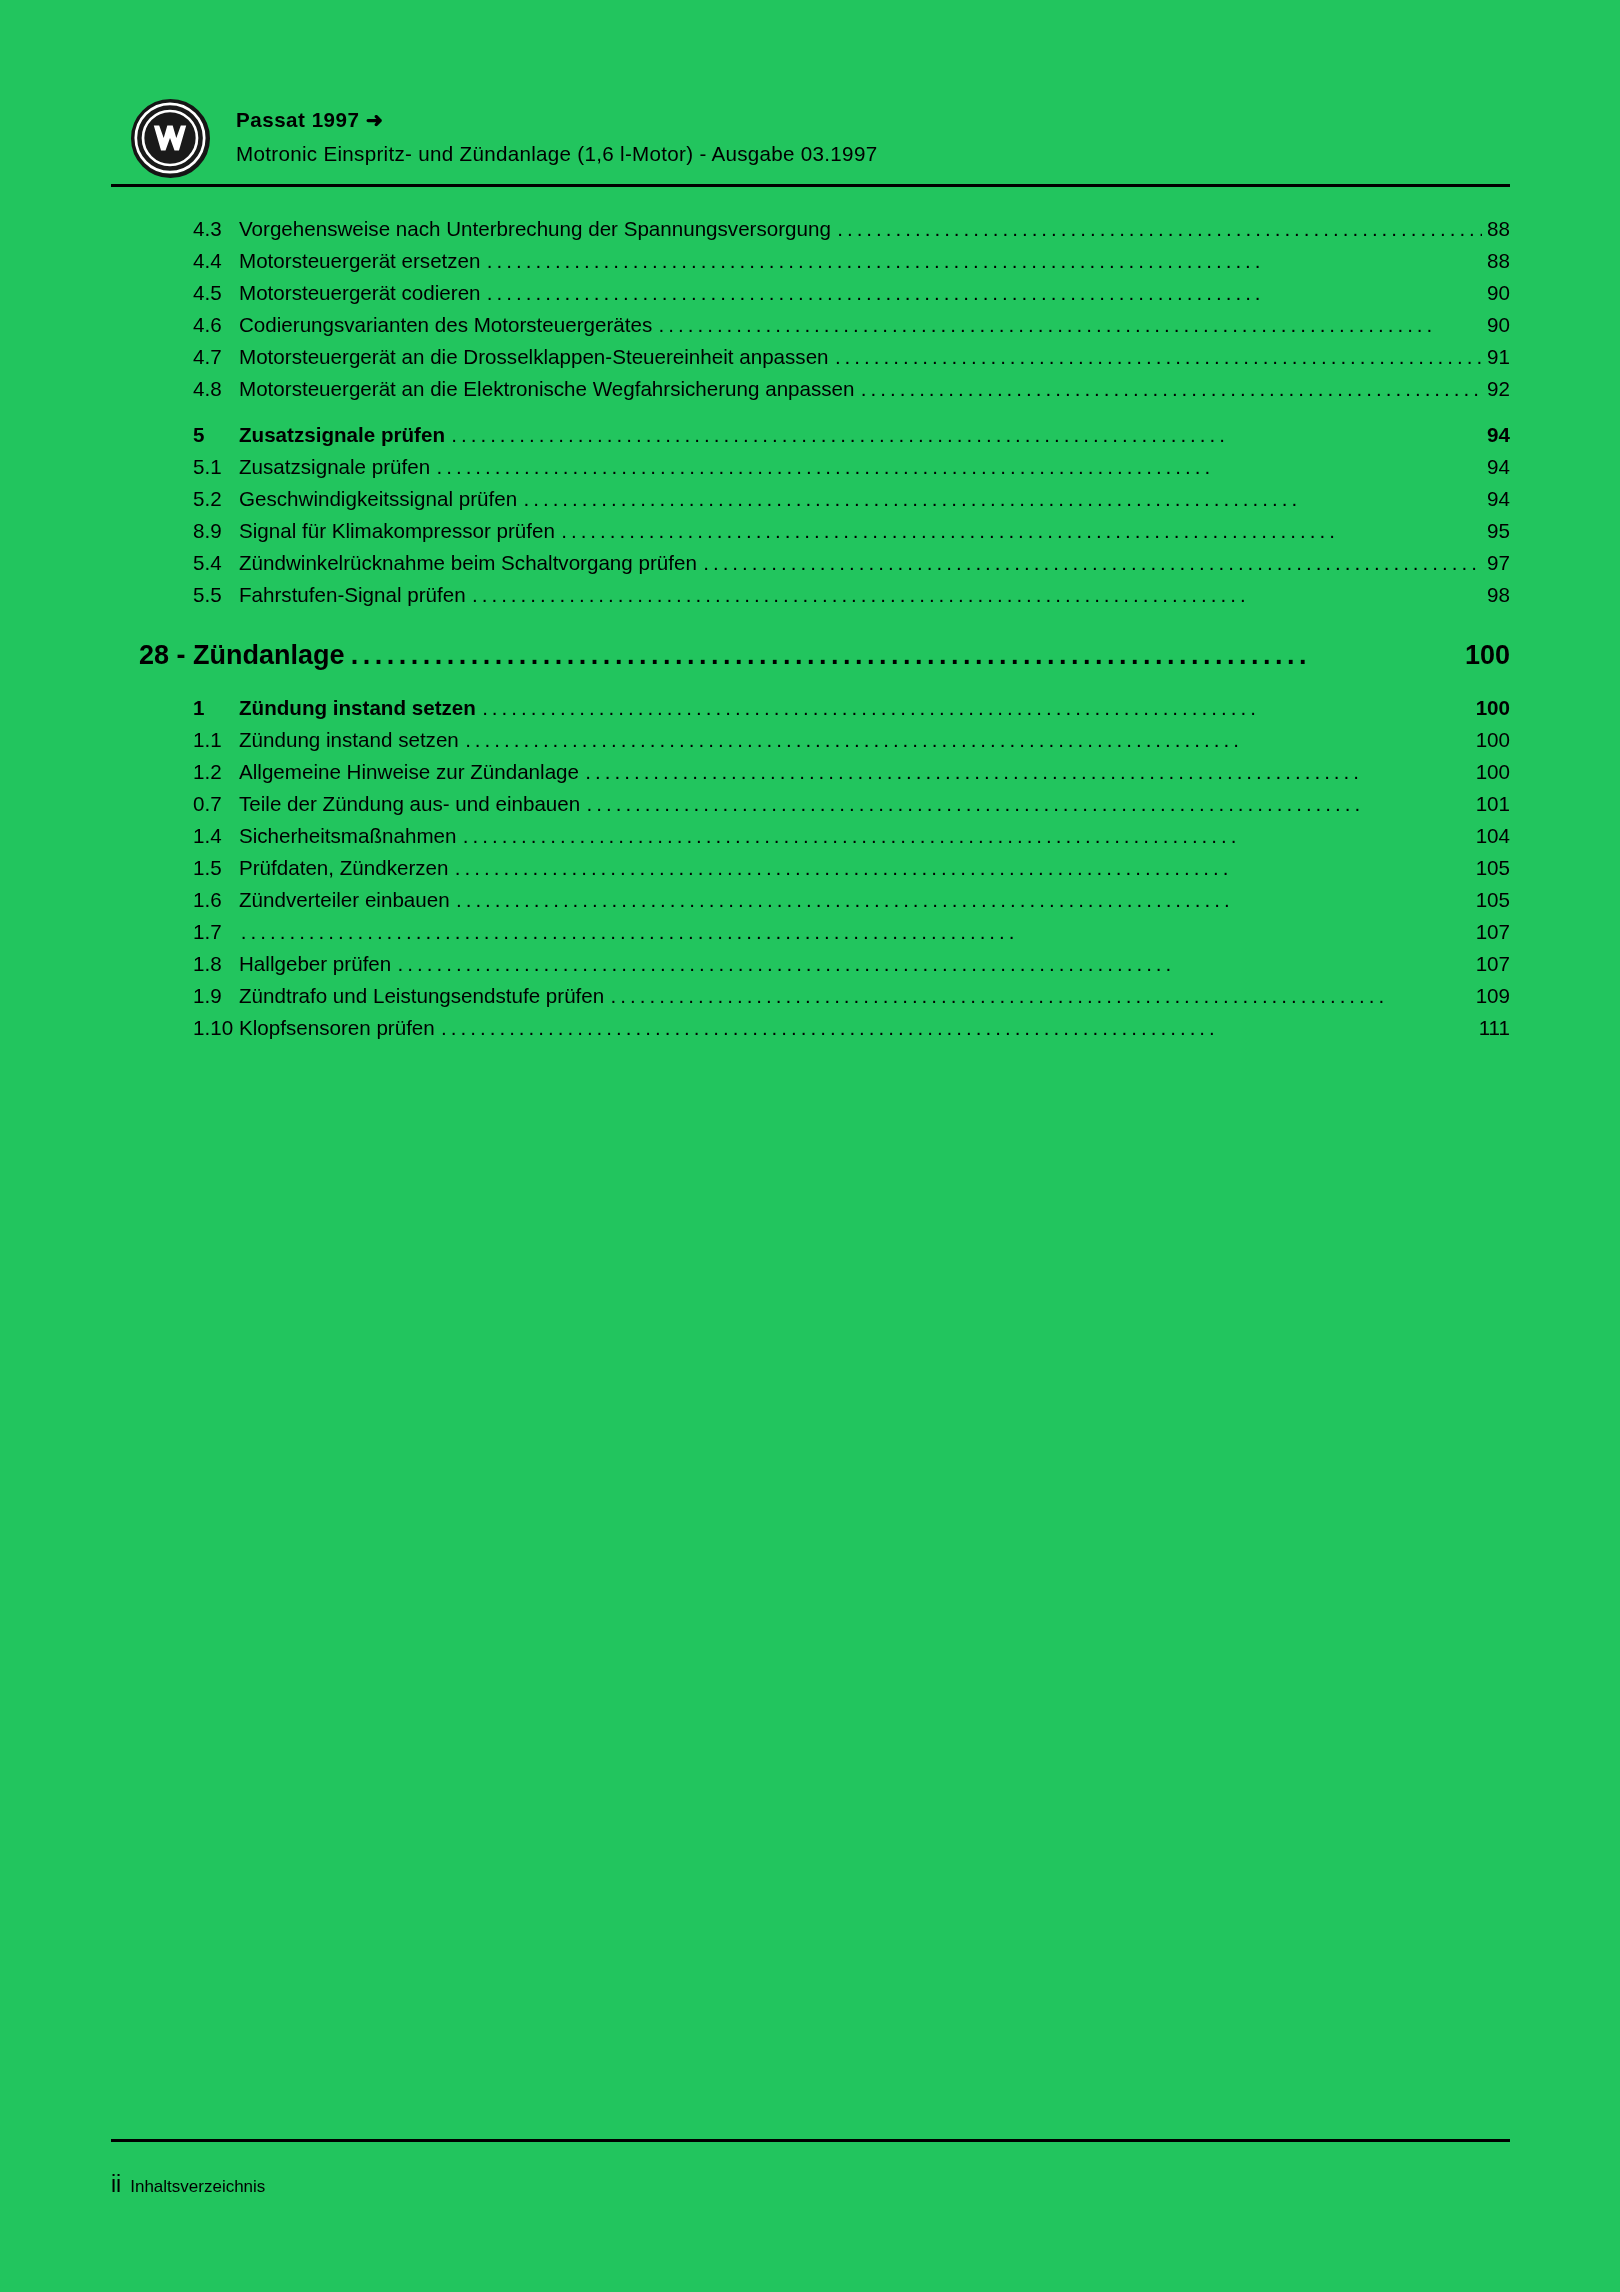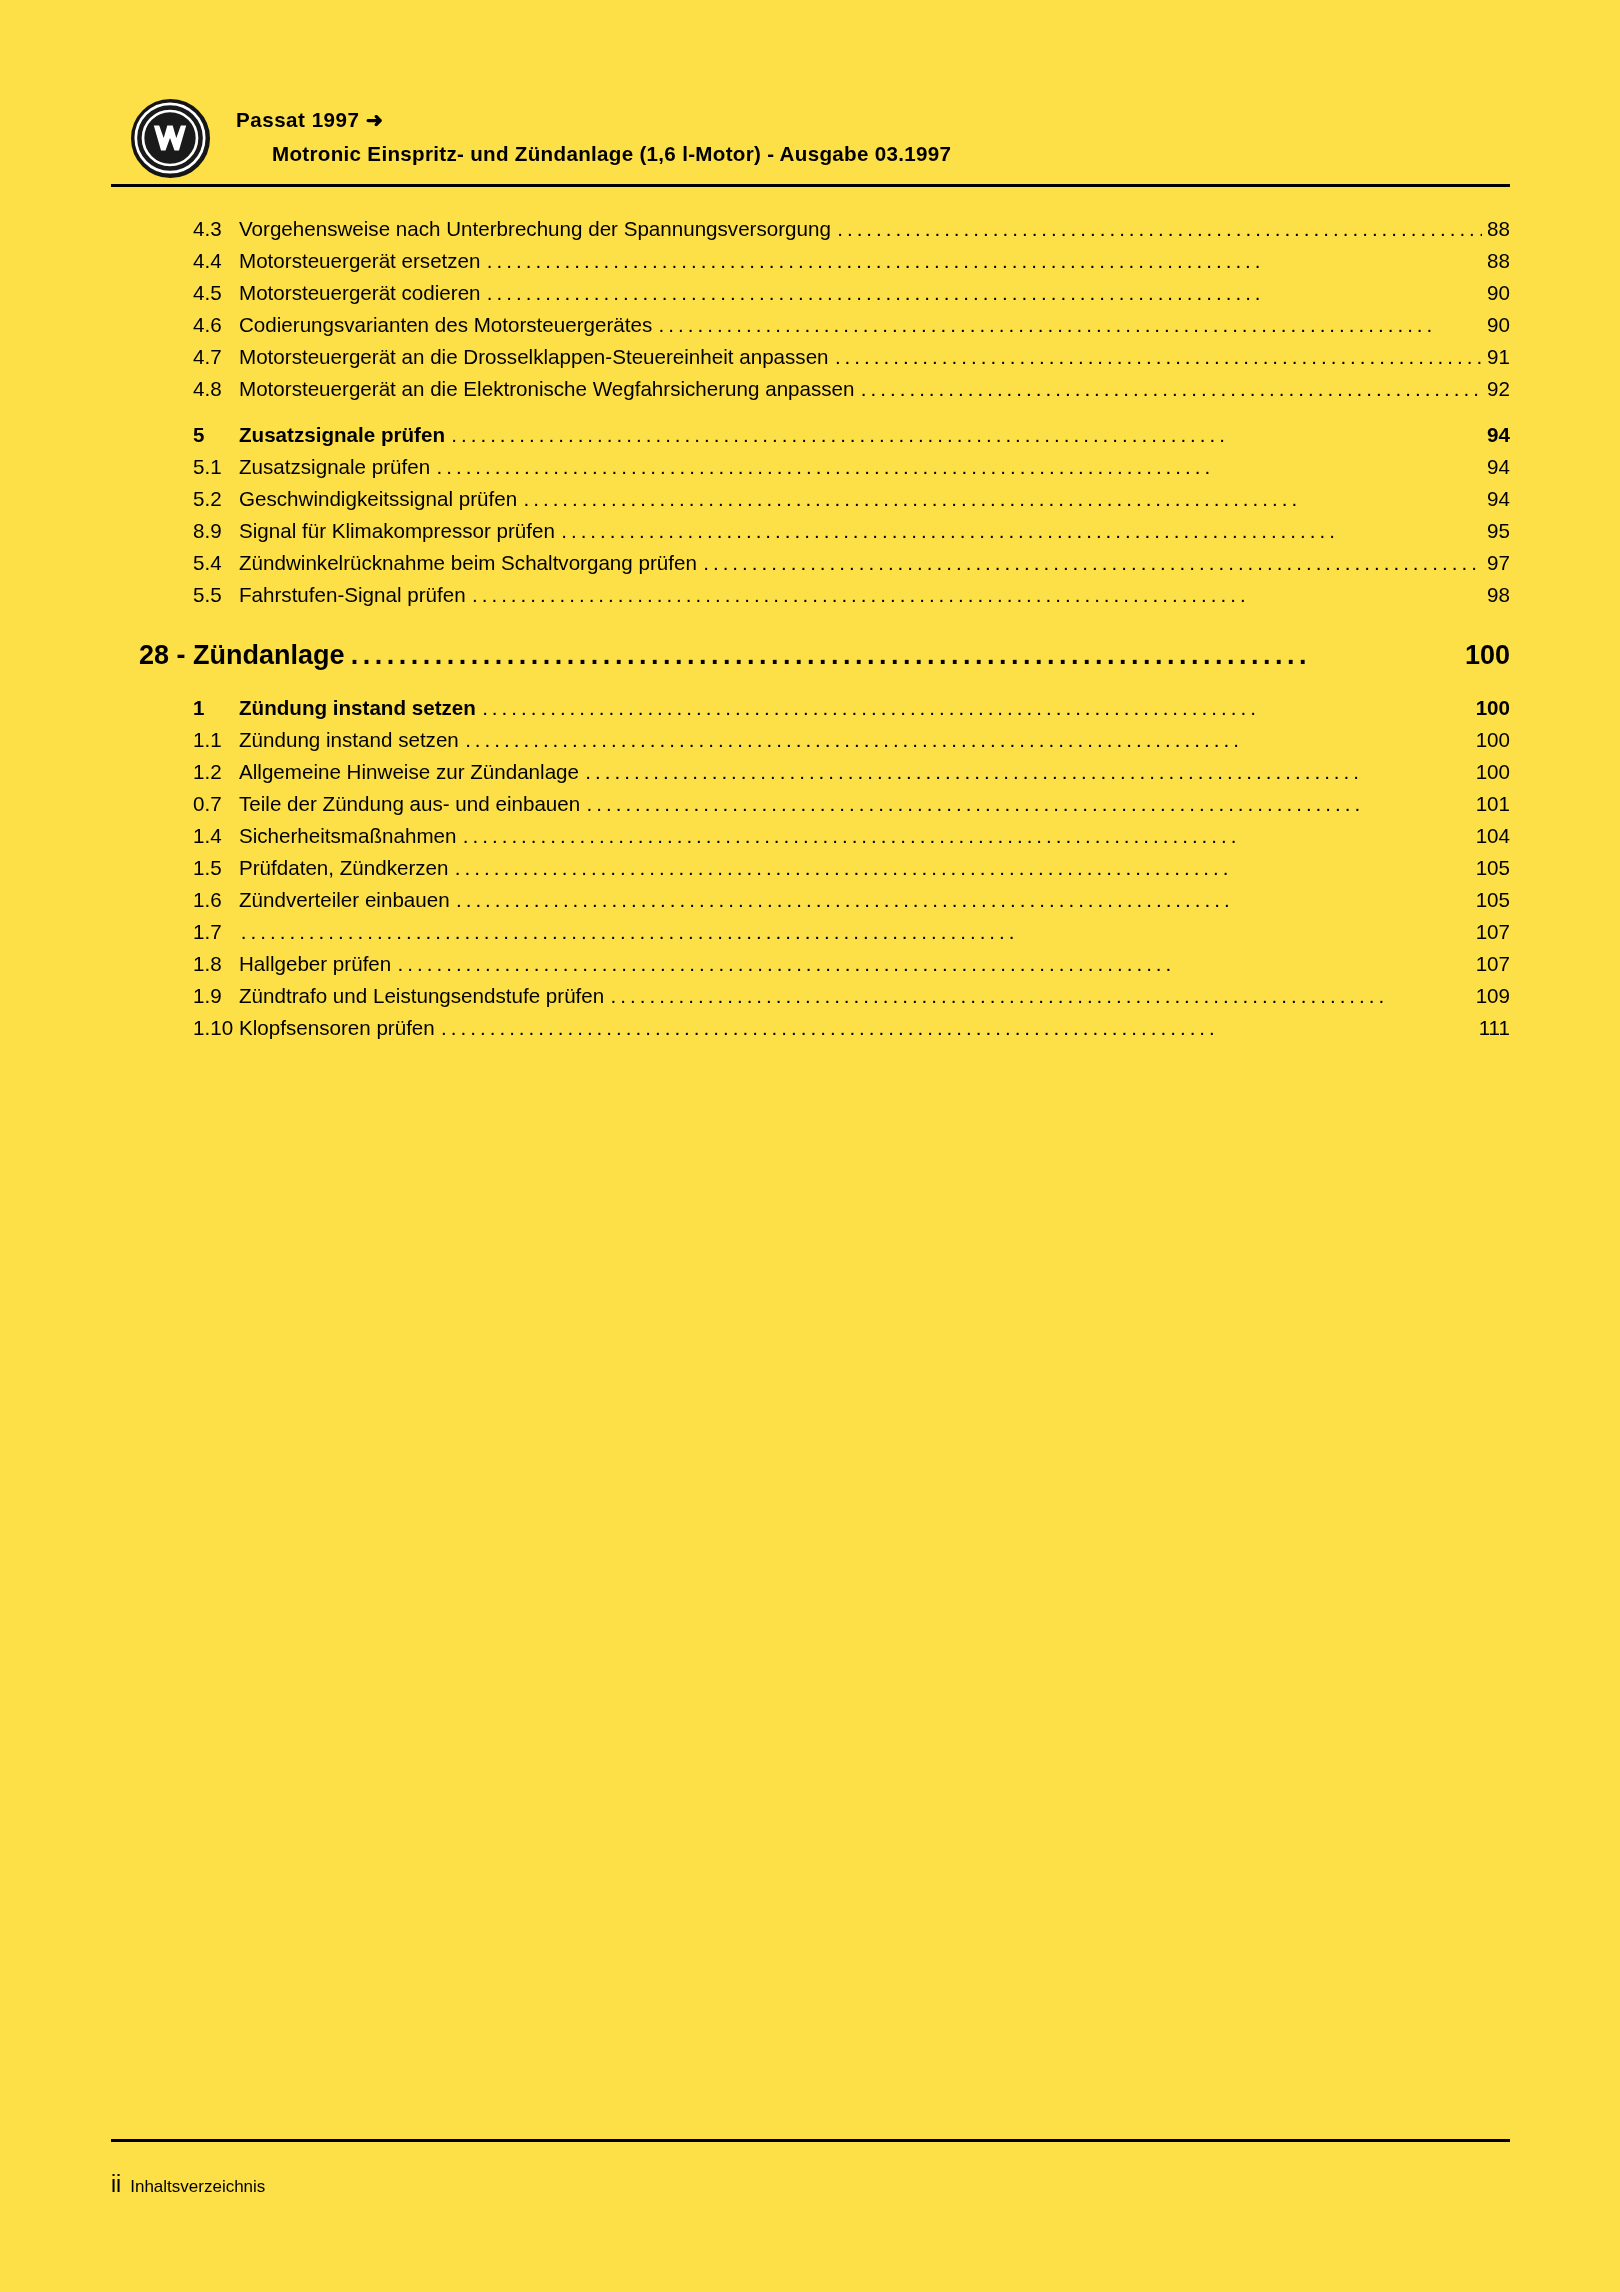--- a/index.html
+++ b/index.html
@@ -3,21 +3,21 @@
 <meta charset="utf-8">
 <style>
   html, body {
     margin: 0;
     padding: 0;
     background: #8c8c8c;
   }
   .page {
     width: 1620px;
     height: 2293px;
-    background: #fde047;
+    background: #22c55e;
     position: relative;
     box-sizing: border-box;
     font-family: "Liberation Sans", sans-serif;
     color: #000000;
     overflow: hidden;
   }
 
   
   .header {
     position: absolute;
@@ -45,26 +45,25 @@
   }
   .header-line1 {
     font-size: 20.6px;
     font-weight: bold;
     letter-spacing: 0.5px;
     line-height: 27px;
     white-space: nowrap;
   }
   .header-line2 {
     font-size: 20.6px;
-    font-weight: bold;
+    font-weight: normal;
     letter-spacing: 0.3px;
     line-height: 27px;
     margin-top: 7.2px;
     white-space: nowrap;
-    margin-left: 36px;
   }
   .header-rule {
     position: absolute;
     left: 0px;
     top: 87px;
     width: 1399px;
     height: 2.7px;
     background: #000000;
   }
 

